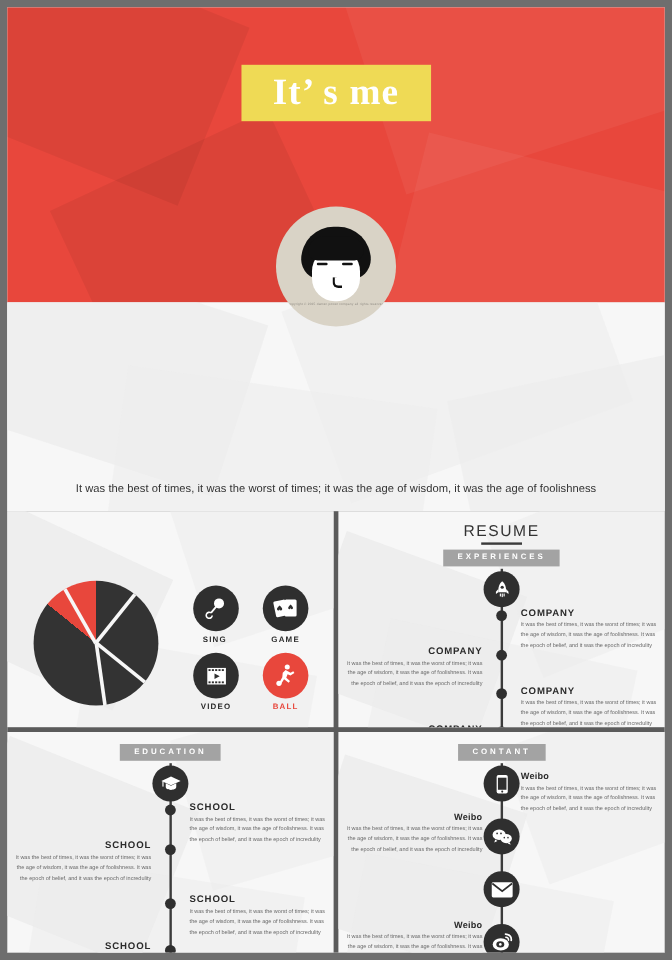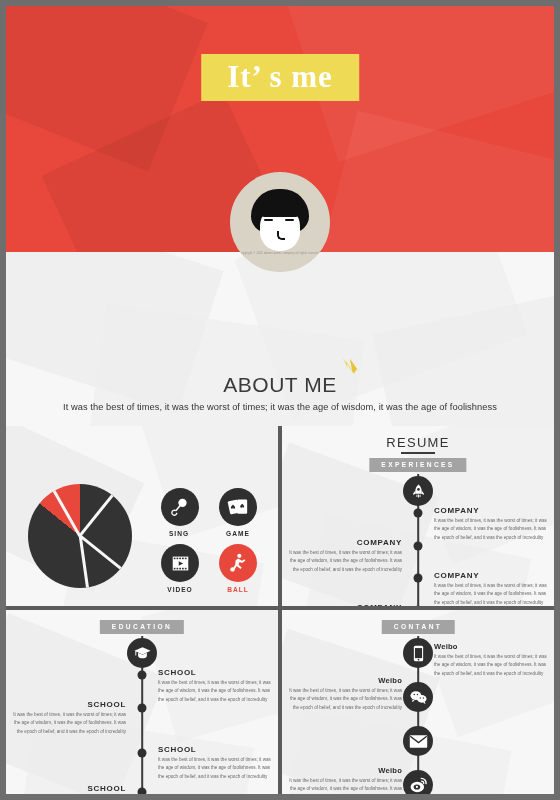--- a/index.html
+++ b/index.html
@@ -111,29 +111,20 @@
     <div class="micro">copyright © 2015 damen power company all rights reserved</div>
   </div>
 
   <div class="about">
     <div class="facet" style="left:-30px;top:-20px;width:230px;height:150px;transform:rotate(18deg);"></div>
     <div class="facet" style="left:250px;top:-40px;width:250px;height:170px;transform:rotate(-20deg);opacity:.6;"></div>
     <div class="facet" style="left:90px;top:70px;width:260px;height:140px;transform:rotate(8deg);opacity:.55;"></div>
     <div class="facet" style="left:380px;top:60px;width:200px;height:150px;transform:rotate(-12deg);opacity:.7;"></div>
 
     <div class="about-inner">
-      <div class="about-title">
-        <span>ABOUT ME</span>
-        <span class="crown">
-          <svg viewBox="0 0 20 18" width="20" height="18">
-            <path d="M2 1 L7 12 L5 4 L11 13 L9 2 L16 12 L13 17 Z" fill="#ecd24e"></path>
-            <path d="M9 2 L16 12 L12 16 Z" fill="#e3c43c"></path>
-          </svg>
-        </span>
-      </div>
       <div class="about-sub">It was the best of times, it was the worst of times; it was the age of wisdom, it was the age of foolishness</div>
     </div>
   </div>
 
   <div class="grid">
 
     <div class="panel p-tl">
       <div class="facet" style="left:-30px;top:20px;width:150px;height:120px;transform:rotate(25deg);"></div>
       <div class="facet" style="left:150px;top:-30px;width:170px;height:120px;transform:rotate(-18deg);opacity:.6;"></div>
       <div class="facet" style="left:60px;top:120px;width:190px;height:110px;transform:rotate(10deg);opacity:.5;"></div>

